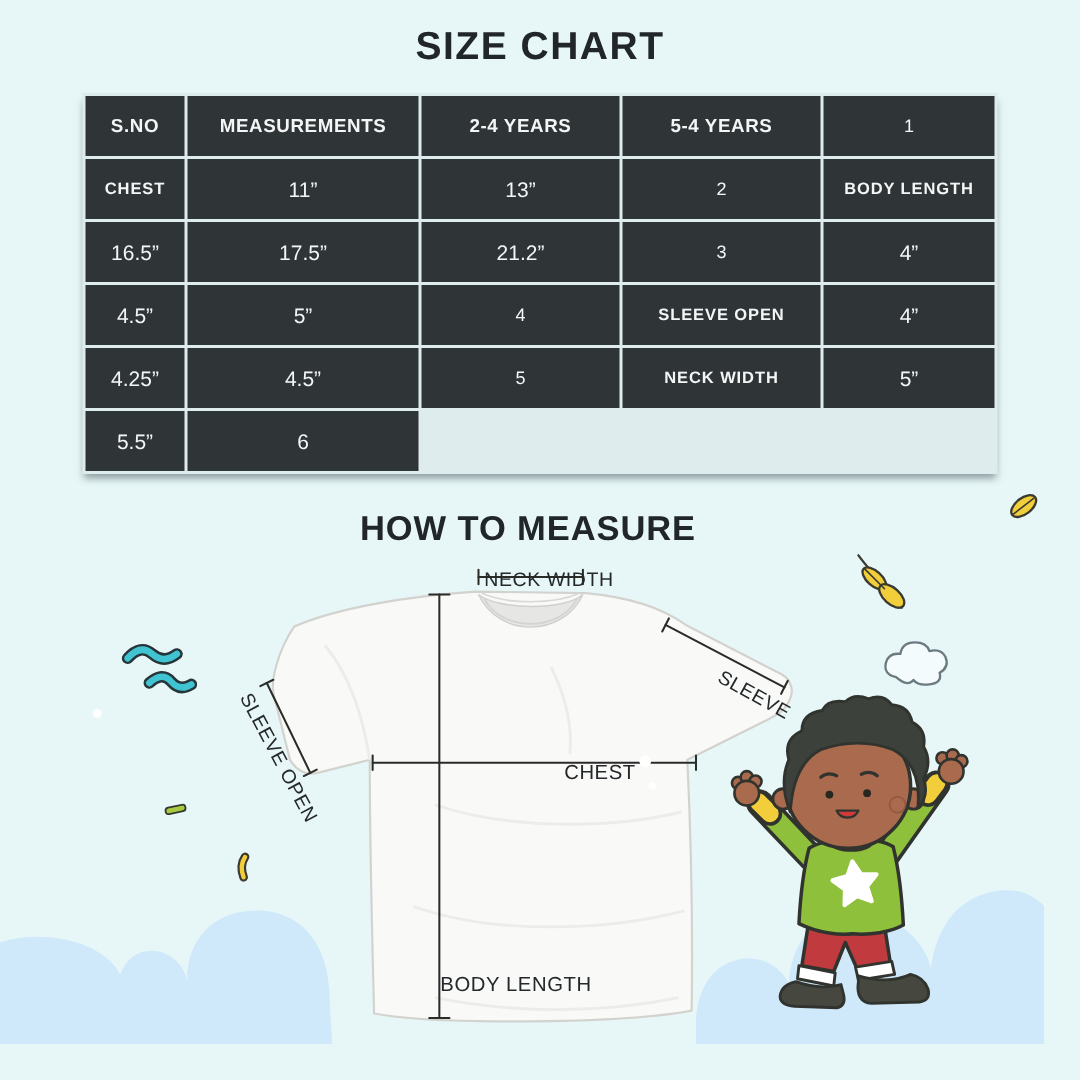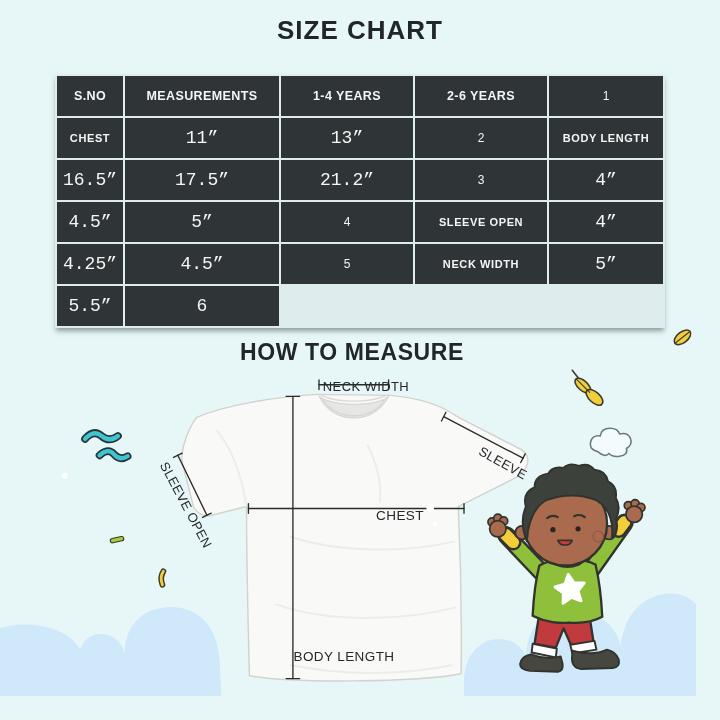--- a/index.html
+++ b/index.html
@@ -16,33 +16,33 @@
   .page-title{
     position:absolute;top:15px;left:0;width:720px;text-align:center;z-index:3;
     font-size:26px;font-weight:800;letter-spacing:1px;color:var(--heading_text);
   }
   .section-title{
     position:absolute;top:339px;left:0;width:720px;text-align:center;z-index:3;
     transform:translateX(-8px);
     font-size:23px;font-weight:800;letter-spacing:.6px;color:var(--heading_text);
   }
   .size-table{
-    position:absolute;left:55px;top:74px;width:610px;z-index:2;
+    position:absolute;left:55px;top:62px;width:610px;z-index:2;
     display:grid;grid-template-columns:66px 154px 132px 132px 114px;
     grid-auto-rows:40px;gap:2px;padding:2px;background:var(--table_line);
     box-shadow:0 4px 5px -1px rgba(63,80,86,.55);
   }
   .cell{
     background:var(--table_cell);color:var(--table_text);
     display:flex;align-items:center;justify-content:center;text-align:center;
   }
   .cell.head{font-size:12.5px;font-weight:700;letter-spacing:.4px;}
   .cell.no{font-size:12px;}
   .cell.name{font-size:11px;font-weight:600;letter-spacing:.6px;}
-  .cell.val{font-size:18px;font-family:Liberation Mono, monospace;}
+  .cell.val{font-size:14px;}
   .measure-label{
     position:absolute;z-index:3;white-space:nowrap;color:#24282b;
     font-size:13px;letter-spacing:.4px;transform:translate(-50%,-50%);
   }
   .measure-label.big{font-size:13.5px;}
   .measure-label.rot-sleeve{transform:translate(-50%,-50%) rotate(29deg);}
   .measure-label.rot-sleeve-open{transform:translate(-50%,-50%) rotate(62deg);}
 </style>
 </head>
 <body>
@@ -175,22 +175,22 @@
       <path d="M577,559 a8,7.5 0 0 0 15,0 Z" fill="#cf3a3a" stroke="#31342e" stroke-width="1.6"></path>
     </g>
   </svg>
 
   <div class="page-title">SIZE CHART</div>
   <div class="section-title">HOW TO MEASURE</div>
 
   <div class="size-table">
     <div class="cell head">S.NO</div>
     <div class="cell head">MEASUREMENTS</div>
-    <div class="cell head">1-4 YEARS</div>
-    <div class="cell head">2-6 YEARS</div>
+    <div class="cell head">2-4 YEARS</div>
+    <div class="cell head">5-4 YEARS</div>
 
     <div class="cell no">1</div>
     <div class="cell name">CHEST</div>
     <div class="cell val">11”</div>
     <div class="cell val">13”</div>
 
     <div class="cell no">2</div>
     <div class="cell name">BODY LENGTH</div>
     <div class="cell val">16.5”</div>
     <div class="cell val">17.5”</div>

